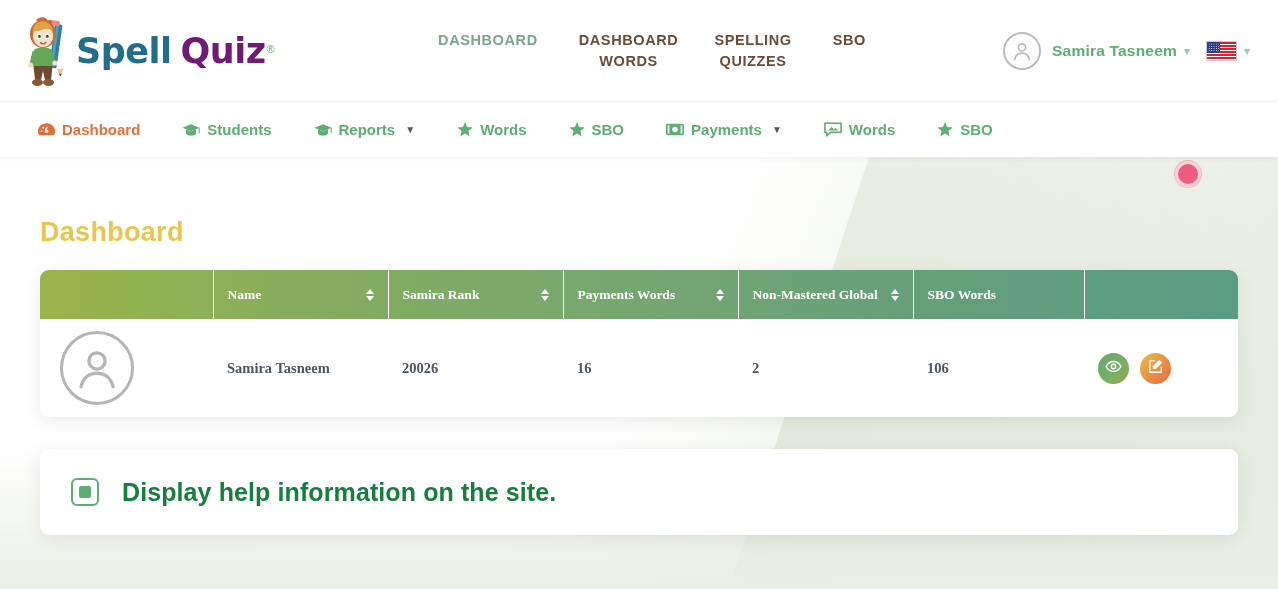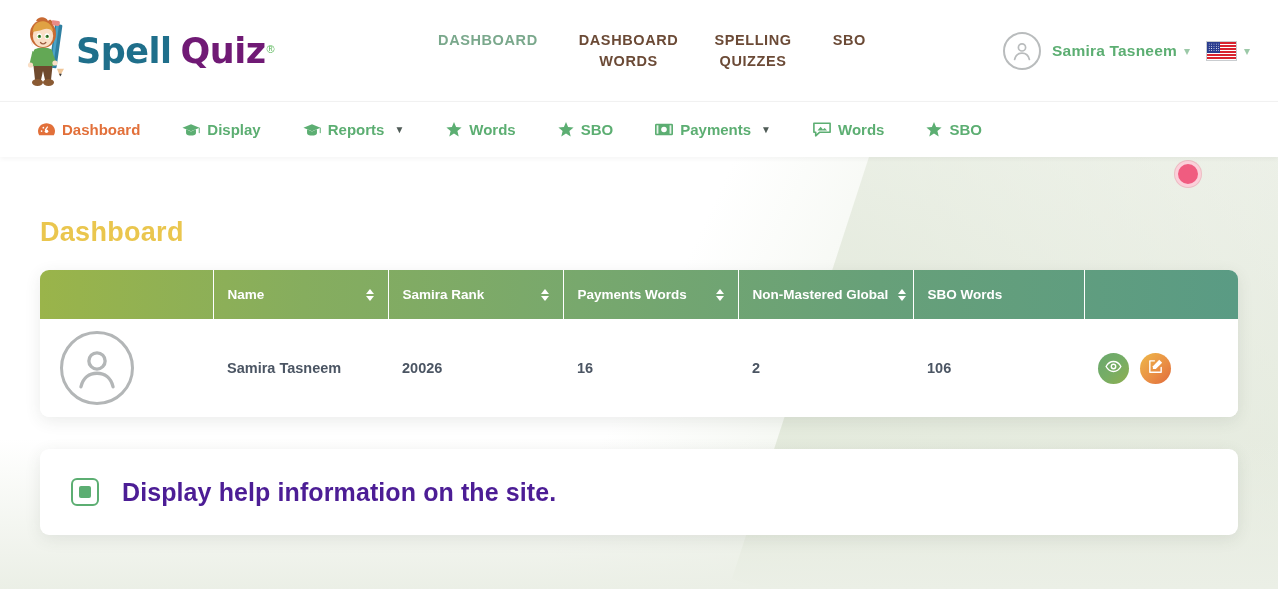--- a/index.html
+++ b/index.html
@@ -165,21 +165,21 @@
   }
 
   
   .card {
     margin-top: 22px;
     background: #ffffff;
     border-radius: 9px;
     box-shadow: 0 4px 16px rgba(60,70,55,.10);
     overflow: hidden;
   }
-  table { width: 100%; border-collapse: collapse; table-layout: fixed; }
+  table { width: 100%; border-collapse: collapse; table-layout: fixed; font-family: Liberation Serif, serif; }
   thead tr {
     background: linear-gradient(90deg, #9ab44a 0%, #86ad5e 22%, #78a86d 45%, #67a079 70%, #5a9b84 100%);
   }
   thead th {
     height: 49px;
     color: #ffffff;
     font-size: 13.5px;
     font-weight: 700;
     text-align: left;
     padding: 0 14px;
@@ -239,21 +239,21 @@
     gap: 23px;
   }
   .help-check {
     width: 28px; height: 28px;
     border: 2.5px solid #5cae72;
     border-radius: 6px;
     display:flex; align-items:center; justify-content:center;
     cursor: pointer; flex: none;
   }
   .help-check span { width: 12px; height: 12px; background: #5cae72; border-radius: 2px; display:block; }
-  .help-text { font-size: 25px; font-weight: 700; color: #4c1d95; letter-spacing: .1px; }
+  .help-text { font-size: 25px; font-weight: 700; color: #15803d; letter-spacing: .1px; }
 
   
   .mascot-svg { width: 48px; height: 74px; display:block; }
 </style>
 </head>
 <body>
 
 <div class="bg-layer"></div>
 <div class="bg-diag"></div>
 <div class="bg-diag2"></div>
@@ -354,21 +354,21 @@
   </div>
 
   <div class="sub-item">
     <span class="ico">
       <svg width="18" height="14" viewBox="0 0 20 15">
           <path d="M10 1 L19.5 5 L10 9 L.5 5 Z" fill="#5cae72"></path>
           <path d="M4.5 6.8 L4.5 11 C4.5 12.6 7 13.7 10 13.7 C13 13.7 15.5 12.6 15.5 11 L15.5 6.8 L10 9.1 Z" fill="#5cae72"></path>
           <rect x="18.6" y="5" width="1.1" height="6" fill="#5cae72"></rect>
         </svg>
     </span>
-    <span>Display</span>
+    <span>Students</span>
   </div>
 
   <div class="sub-item">
     <span class="ico">
       <svg width="18" height="14" viewBox="0 0 20 15">
           <path d="M10 1 L19.5 5 L10 9 L.5 5 Z" fill="#5cae72"></path>
           <path d="M4.5 6.8 L4.5 11 C4.5 12.6 7 13.7 10 13.7 C13 13.7 15.5 12.6 15.5 11 L15.5 6.8 L10 9.1 Z" fill="#5cae72"></path>
           <rect x="18.6" y="5" width="1.1" height="6" fill="#5cae72"></rect>
         </svg>
     </span>

